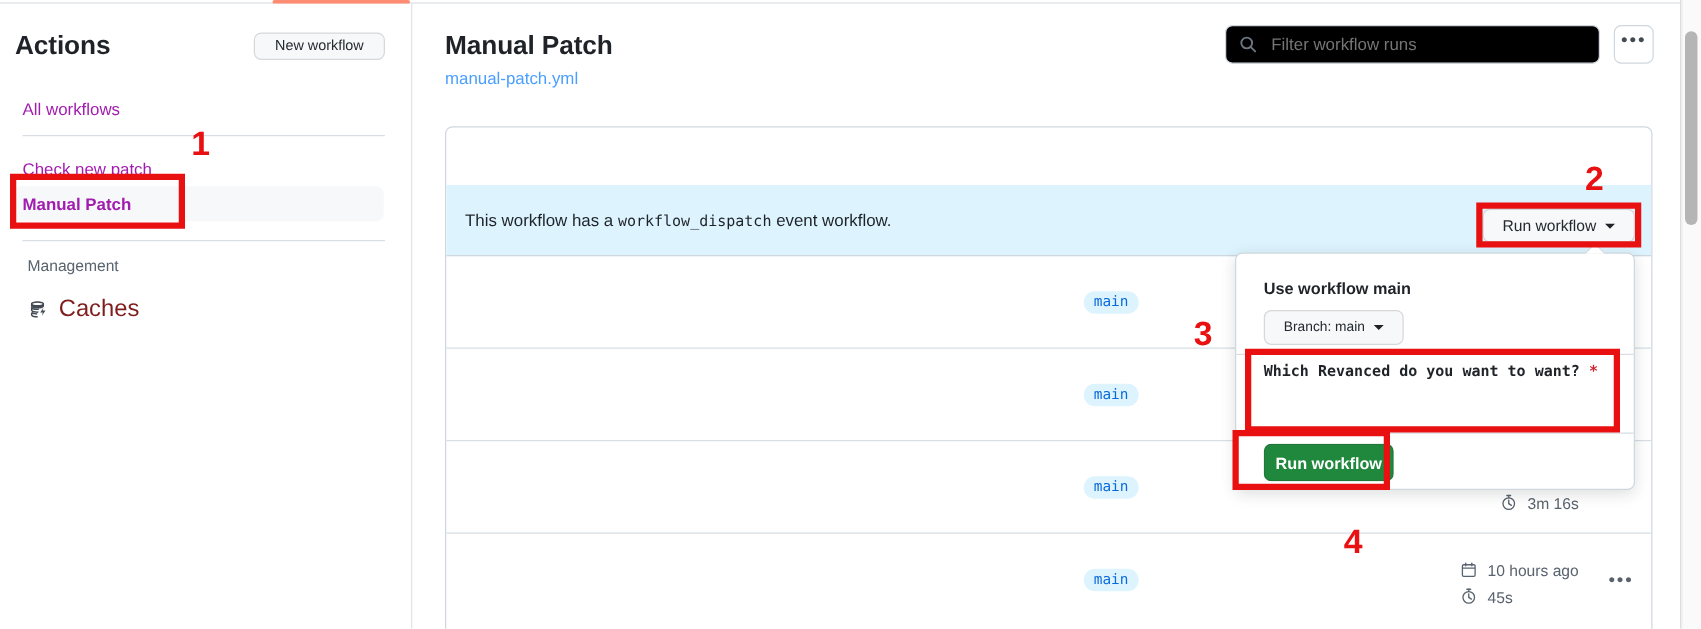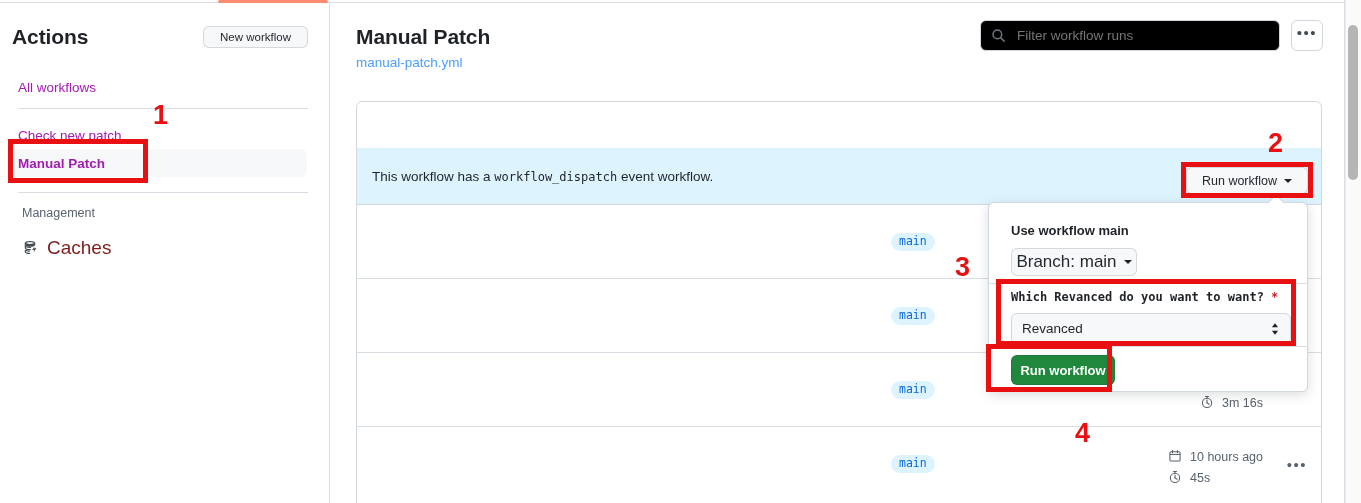--- a/index.html
+++ b/index.html
@@ -133,21 +133,21 @@
   .mono {
     font-family: "DejaVu Sans Mono", monospace; font-size: 12px;
     background: transparent; color: #1f2328;
   }
 
   .run-row {
     position: absolute; left: 0; width: 100%; height: 74px;
     border-bottom: 1px solid #d8dee4;
   }
   .branch-badge {
-    position: absolute; left: 534px; top: 28px;
+    position: absolute; left: 510px; top: 28px;
     background: #ddf4ff; color: #0969da; border-radius: 10px;
     font-family: "DejaVu Sans Mono", monospace; font-size: 11.5px;
     padding: 3px 8px; line-height: 1;
   }
   .meta-col { position: absolute; right: 58px; top: 19px; text-align: left; }
   .meta-line {
     display: flex; align-items: center; gap: 6px;
     font-size: 12.5px; color: #59636e; height: 21px;
   }
   .row-kebab {
@@ -176,24 +176,24 @@
   .popover-caret::after {
     content: ""; position: absolute; left: 1px; top: 3px; width: 13px; height: 13px;
     background: #fff; border-left: 1px solid #d0d7de; border-top: 1px solid #d0d7de;
     transform: rotate(45deg);
   }
   .pop-label {
     position: absolute; left: 22px; top: 20px;
     font-size: 13px; font-weight: 600; color: #1f2328;
   }
   .branch-select {
-    position: absolute; left: 22px; top: 45px; width: 126px; height: 28px;
+    position: absolute; left: 22px; top: 45px; width: 112px; height: 28px;
     border: 1px solid rgba(31,35,40,0.15); border-radius: 6px; background: #f6f8fa;
     display: flex; align-items: center; justify-content: center; gap: 7px;
-    font-size: 17px; color: #24292f; cursor: pointer;
+    font-size: 11px; color: #24292f; cursor: pointer;
   }
   .pop-divider { position: absolute; left: 0; width: 100%; height: 1px; background: #d8dee4; }
   .input-label {
     position: absolute; left: 22px; top: 87px;
     font-family: "DejaVu Sans Mono", monospace; font-size: 12px;
     font-weight: 700; color: #1f2328;
   }
   .req-star { color: #cf222e; }
   .input-select {
     position: absolute; left: 22px; top: 110px; width: 280px; height: 31px;
@@ -380,29 +380,20 @@
       <i class="caret"></i>
     </div>
 
     <div class="pop-divider" style="top:80px"></div>
 
     <div class="input-label">
       <span>Which Revanced do you want to want?</span>
       <span class="req-star">*</span>
     </div>
 
-    <div class="input-select">
-      <span>Revanced</span>
-      <span class="stepper">
-        <svg viewBox="0 0 10 16" width="10" height="16" fill="#1f2328">
-          <path d="M5 2.3 8.1 6.2H1.9z"></path>
-          <path d="M5 13.7 1.9 9.8h6.2z"></path>
-        </svg>
-      </span>
-    </div>
 
     <div class="pop-divider" style="top:143px"></div>
 
     <button class="green-btn">Run workflow</button>
   </div>
 
   <div class="ann-box" style="left:8px; top:139px; width:140px; height:44px;"></div>
   <div class="ann-num" style="left:153px; top:100px;">1</div>
 
   <div class="ann-box" style="left:1181px; top:162px; width:132px; height:36px;"></div>

